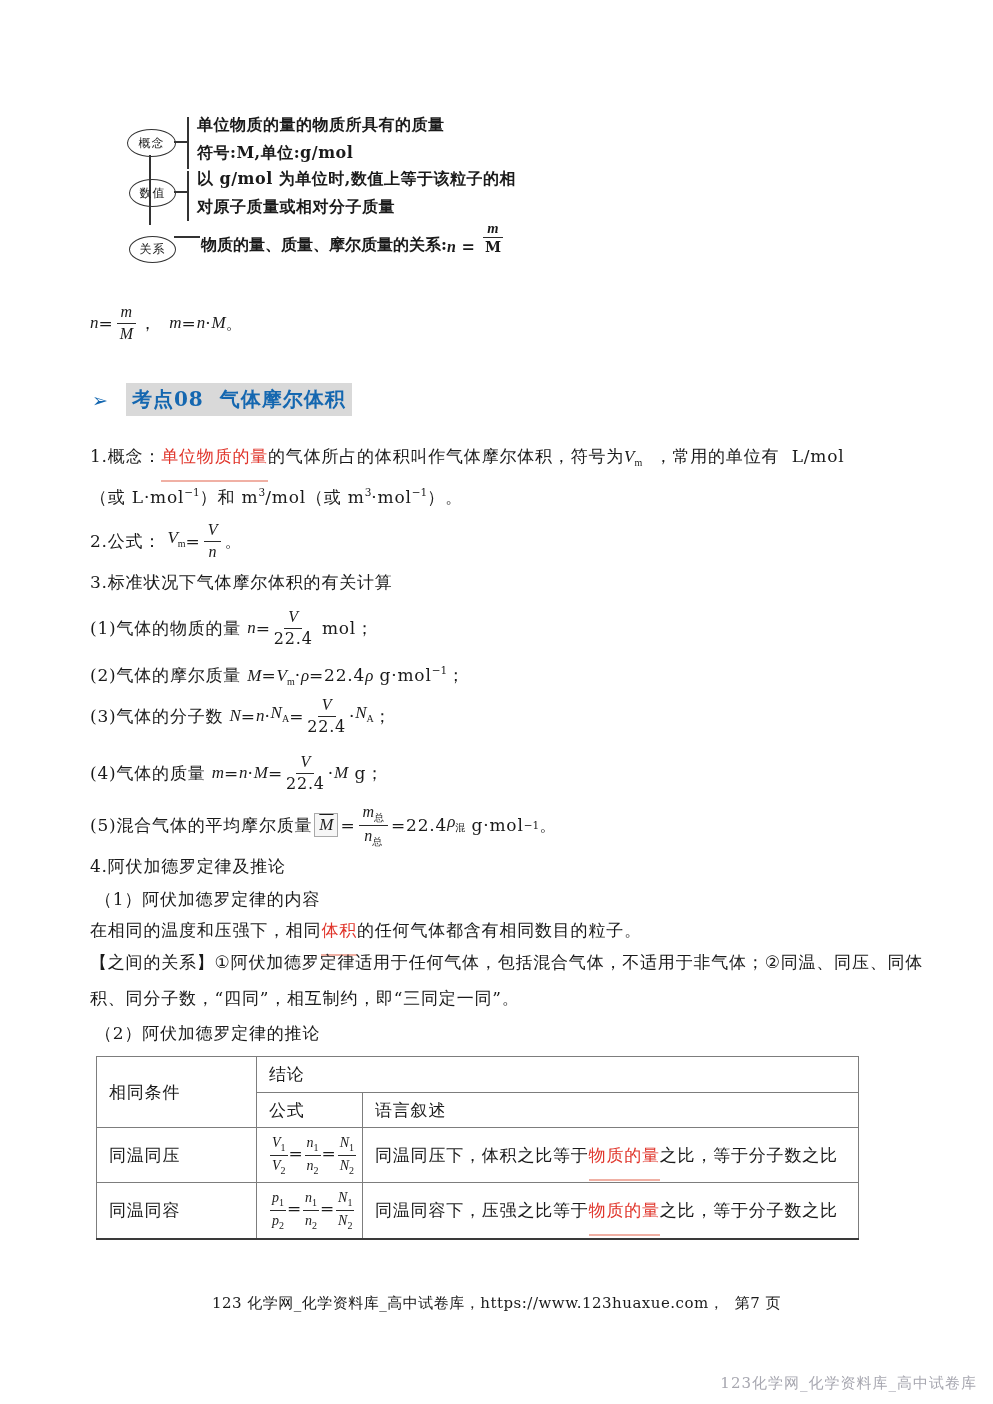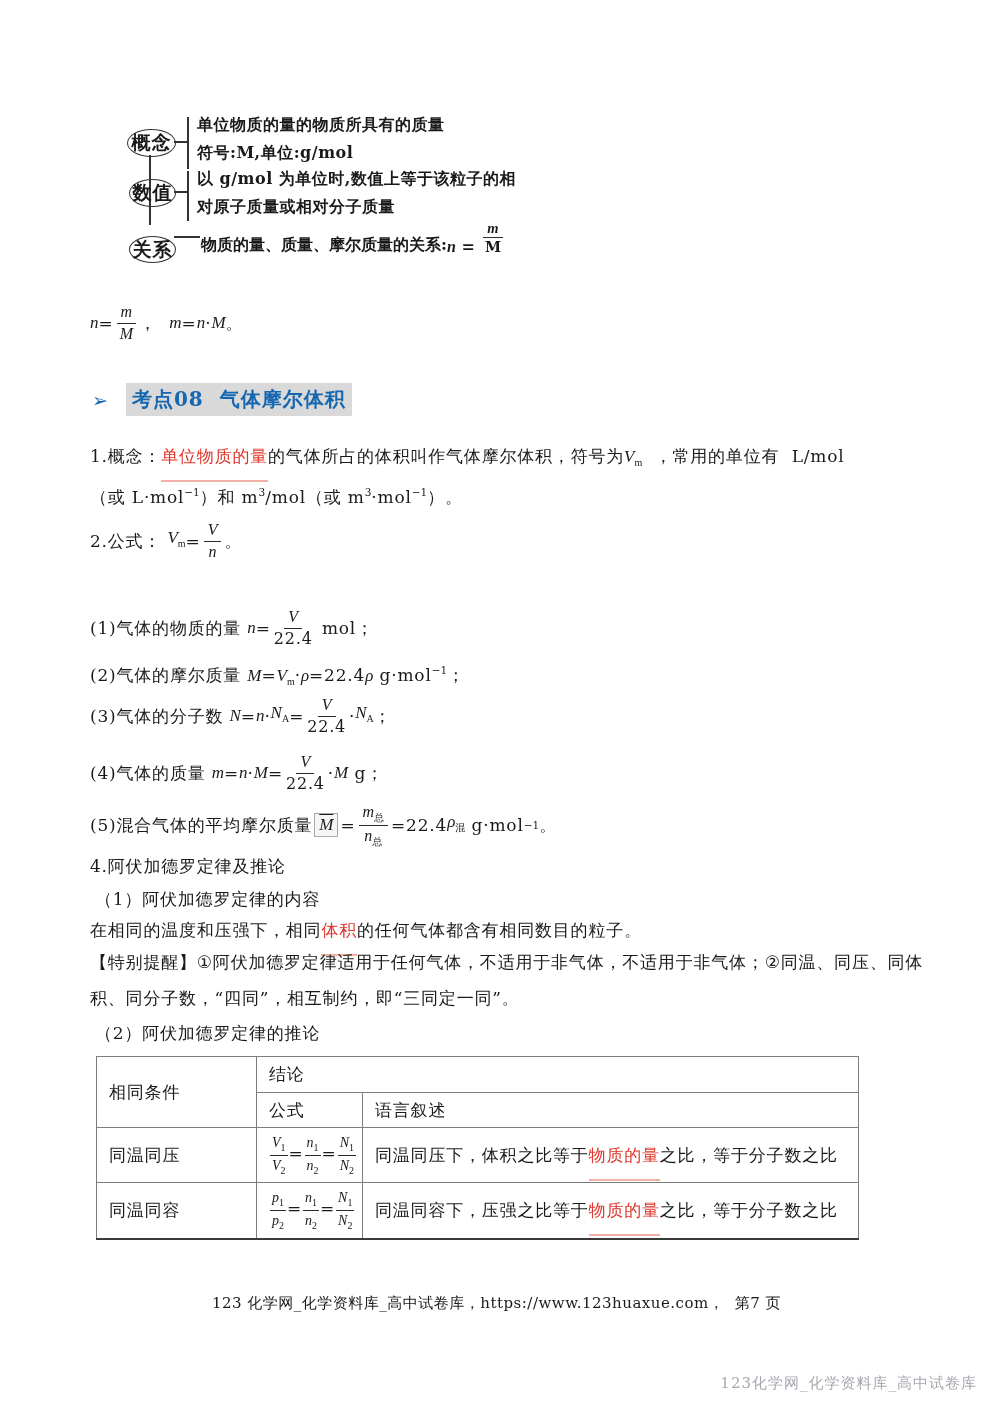--- a/index.html
+++ b/index.html
@@ -17,21 +17,21 @@
   .frac .den{display:block;padding-top:1px;text-align:center;}
   .red{color:var(--red);border-bottom:2px solid #f0b0a4;padding-bottom:14px;}
   .mbox{border:1.4px solid #a9a9a9;background:#f6f6f6;padding:0 4px;margin:0 2px;text-decoration:overline;}
   
   .heading{display:flex;align-items:center;gap:18px;}
   .arrow{color:var(--accent);font-size:19px;font-family:"DejaVu Sans",sans-serif;}
   .heading-text{color:var(--accent);background:var(--hl);font-weight:bold;font-size:20px;
                 letter-spacing:1px;padding:3px 6px;white-space:pre;}
   
   .ellipse{position:absolute;border:1.6px solid #333;border-radius:50%;display:flex;
-           align-items:center;justify-content:center;font-size:19px;font-weight:700;letter-spacing:1px;}
+           align-items:center;justify-content:center;font-size:12px;font-weight:400;letter-spacing:1px;}
   .dline{position:absolute;background:#333;}
   .dtext{position:absolute;font-size:16px;font-weight:600;letter-spacing:0.5px;white-space:pre;line-height:20px;}
   .dmath{position:absolute;display:flex;align-items:flex-end;white-space:pre;font-size:16px;font-weight:600;height:40px;}
   .dmath .frac{font-size:14.5px;}
   
   table.corr{border-collapse:collapse;width:762px;table-layout:fixed;}
   table.corr td{border:1.5px solid #7d7d7d;padding:0 0 0 12px;font-size:17px;letter-spacing:0.8px;vertical-align:middle;}
   table.corr{border-bottom:2px solid #3a3a3a;}
   td.fcell{padding-left:6px;}
   td.fcell .frac{font-size:14px;margin:0 1px;}
@@ -72,30 +72,31 @@
   <div class="abs heading" style="left:92px;top:383px;">
     <span class="arrow">➢</span>
     <span class="heading-text">考点08  气体摩尔体积</span>
   </div>
 
   <div class="abs txt" style="left:90px;top:445px;"><span>1.概念：</span><span class="red">单位物质的量</span><span>的气体所占的体积叫作气体摩尔体积，符号为</span><span class="var">V<sub class="vsub">m</sub></span><span>  ，常用的单位有  L/mol</span></div>
   <div class="abs txt" style="left:90px;top:481px;"><span>（或 L·mol</span><sup>−1</sup><span>）和 m</span><sup>3</sup><span>/mol（或 m</span><sup>3</sup><span>·mol</span><sup>−1</sup><span>）。</span></div>
 
   <div class="abs mathline txt" style="left:90px;top:518px;"><span>2.公式： </span><span class="var">V<sub class="vsub">m</sub></span><span>=</span><span class="frac"><span class="num"><span class="var">V</span></span><span class="den"><span class="var">n</span></span></span><span>。</span></div>
 
+  <div class="abs txt" style="left:90px;top:571px;">3.标准状况下气体摩尔体积的有关计算</div>
   <div class="abs mathline txt" style="left:90px;top:605px;"><span>(1)气体的物质的量 </span><span class="var">n</span><span>=</span><span class="frac"><span class="num"><span class="var">V</span></span><span class="den"><span>22.4</span></span></span><span> mol；</span></div>
   <div class="abs txt" style="left:90px;top:659px;"><span>(2)气体的摩尔质量 </span><span class="var">M</span><span>=</span><span class="var">V<sub class="vsub">m</sub></span><span>·</span><span class="var">ρ</span><span>=22.4</span><span class="var">ρ</span><span> g·mol</span><sup>−1</sup><span>；</span></div>
   <div class="abs mathline txt" style="left:90px;top:693px;"><span>(3)气体的分子数 </span><span class="var">N</span><span>=</span><span class="var">n</span><span>·</span><span class="var">N<sub class="vsub">A</sub></span><span>=</span><span class="frac"><span class="num"><span class="var">V</span></span><span class="den"><span>22.4</span></span></span><span>·</span><span class="var">N<sub class="vsub">A</sub></span><span>；</span></div>
   <div class="abs mathline txt" style="left:90px;top:750px;"><span>(4)气体的质量 </span><span class="var">m</span><span>=</span><span class="var">n</span><span>·</span><span class="var">M</span><span>=</span><span class="frac"><span class="num"><span class="var">V</span></span><span class="den"><span>22.4</span></span></span><span>·</span><span class="var">M</span><span> g；</span></div>
   <div class="abs mathline txt" style="left:90px;top:802px;"><span>(5)混合气体的平均摩尔质量</span><span class="mbox var">M</span><span>=</span><span class="frac"><span class="num"><span class="var">m<sub class="vsub">总</sub></span></span><span class="den"><span class="var">n<sub class="vsub">总</sub></span></span></span><span>=22.4</span><span class="var">ρ<sub class="vsub">混</sub></span><span> g·mol</span><sup>−1</sup><span>。</span></div>
 
   <div class="abs txt" style="left:90px;top:855px;">4.阿伏加德罗定律及推论</div>
   <div class="abs txt" style="left:95px;top:888px;">（1）阿伏加德罗定律的内容</div>
   <div class="abs txt" style="left:90px;top:919px;"><span>在相同的温度和压强下，相同</span><span class="red">体积</span><span>的任何气体都含有相同数目的粒子。</span></div>
-  <div class="abs txt" style="left:90px;top:951px;">【特别提醒】①阿伏加德罗定律适用于任何气体，不适用于非气体，不适用于非气体；②同温、同压、同体</div>
+  <div class="abs txt" style="left:90px;top:951px;">【之间的关系】①阿伏加德罗定律适用于任何气体，包括混合气体，不适用于非气体；②同温、同压、同体</div>
   <div class="abs txt" style="left:90px;top:987px;">积、同分子数，“四同”，相互制约，即“三同定一同”。</div>
   <div class="abs txt" style="left:95px;top:1022px;text-align:right;">（2）阿伏加德罗定律的推论</div>
 
   <div class="abs" style="left:96px;top:1056px;">
     <table class="corr">
       <colgroup>
           <col style="width:160px">
           <col style="width:106px">
           <col style="width:496px">
         </colgroup>

